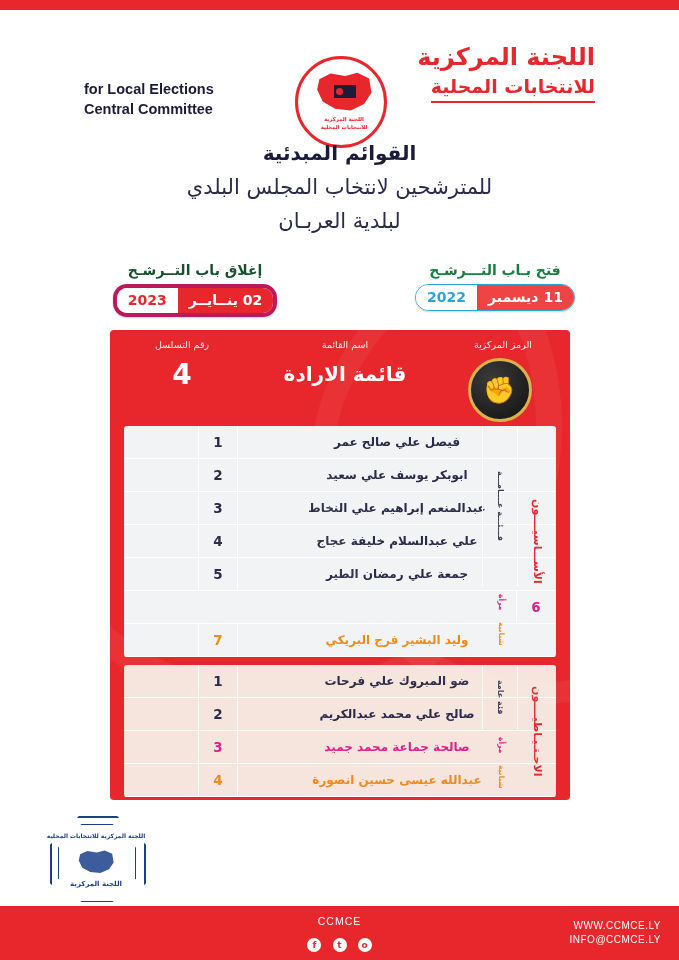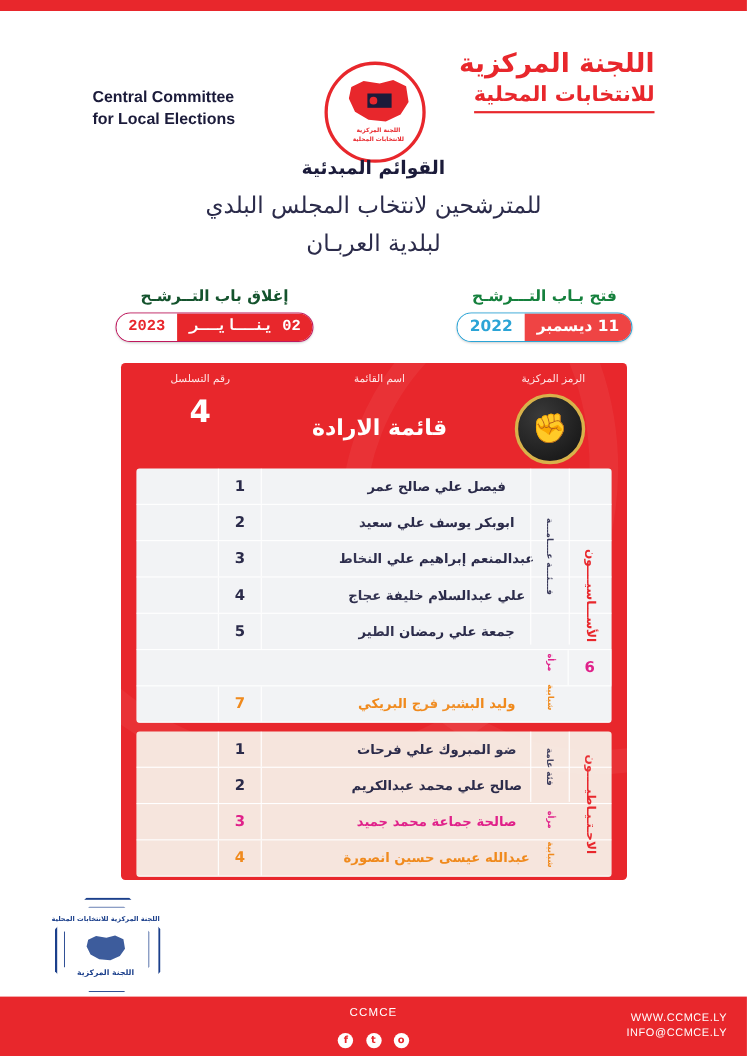--- a/index.html
+++ b/index.html
@@ -33,56 +33,56 @@
         background:#ffffff;border:3px solid #e8272c;box-sizing:border-box;overflow:hidden;}
   .logo .map{position:absolute;left:18px;top:13px;width:56px;height:40px;background:#e8272c;
         clip-path:polygon(6% 18%,26% 4%,52% 10%,74% 2%,95% 16%,99% 52%,86% 80%,62% 96%,34% 92%,12% 74%,2% 44%);}
   .logo .flag{position:absolute;left:36px;top:26px;width:22px;height:13px;background:#1b1b3a;}
   .logo .flag:after{content:"";position:absolute;left:2px;top:3px;width:7px;height:7px;background:#e8272c;border-radius:50%;}
   .logo .ltxt{position:absolute;left:0;top:56px;width:92px;text-align:center;color:#e8272c;
         font-size:5.4px;font-weight:bold;line-height:8px;direction:rtl;}
 
   
   .titles{position:absolute;top:136px;left:0;width:679px;text-align:center;direction:rtl;color:#1b1b3a;}
-  .t1{font-size:17px;font-weight:bold;line-height:34px;}
+  .t1{font-size:20px;font-weight:bold;line-height:34px;}
   .t2{font-size:21px;line-height:34px;color:#2b2b4a;}
   .t3{font-size:21px;line-height:34px;color:#2b2b4a;}
 
   
   .dates{position:absolute;top:262px;left:0;width:679px;height:62px;}
   .dblock{position:absolute;text-align:center;direction:rtl;}
   .dblock .dlabel{font-size:14px;font-weight:bold;letter-spacing:1.5px;color:#14532d;margin-bottom:6px;}
   .chip{display:inline-block;border-radius:14px;overflow:hidden;height:25px;line-height:25px;
         box-shadow:0 1px 2px rgba(0,0,0,.18);}
   .chip span{display:inline-block;height:25px;padding:0 11px;font-size:14px;font-weight:bold;vertical-align:top;}
   .chip .yr{background:#ffffff;}
   .chip .mo{color:#ffffff;}
   .open .dlabel{color:#15803d;}
   .open .chip .yr{color:#2ba4d6;}
   .open .chip .mo{background:#ef4444;}
   .open .chip{border:1px solid #2ba4d6;}
   .close .chip .yr{color:#e8272c;}
   .close .chip .mo{background:#e8272c;}
-  .close .chip{border:1px solid #be185d;font-family:Liberation Mono, monospace;}
+  .close .chip{border:4px solid #be185d;}
 
   
   .card{position:absolute;left:110px;top:330px;width:460px;height:470px;background:#e8272c;
         border-radius:4px;overflow:hidden;}
   .card:before{content:"";position:absolute;left:-120px;top:-190px;width:520px;height:520px;
         border-radius:50%;border:26px solid rgba(255,255,255,.05);}
   .card:after{content:"";position:absolute;left:200px;top:-90px;width:420px;height:420px;
         border-radius:50%;border:22px solid rgba(255,255,255,.05);}
 
   .card-head{position:relative;height:92px;}
   .ch-lbl{position:absolute;top:9px;font-size:9.5px;color:#ffe9ea;direction:rtl;text-align:center;}
   .ch-lbl.symbol{right:12px;width:110px;}
   .ch-lbl.name{right:140px;width:170px;}
   .ch-lbl.seq{left:12px;width:120px;}
   .ch-val{position:absolute;direction:rtl;color:#ffffff;font-weight:bold;}
-  .ch-val.name{right:140px;width:170px;top:46px;text-align:center;font-size:20px;}
+  .ch-val.name{right:140px;width:170px;top:32px;text-align:center;font-size:20px;}
   .ch-val.seq{left:12px;width:120px;top:28px;text-align:center;font-size:28px;}
   .emblem{position:absolute;right:38px;top:28px;width:58px;height:58px;border-radius:50%;
           background:radial-gradient(circle at 35% 30%,#3a3a3a,#111);border:3px solid #d8b24a;}
   .emblem .fist{position:absolute;left:50%;top:50%;transform:translate(-50%,-50%);
           font-size:26px;color:#d8b24a;line-height:1;}
 
   
   .tbl{position:absolute;left:14px;top:96px;width:432px;}
   .grp{background:#f2f3f5;border-radius:3px;margin-bottom:8px;overflow:hidden;position:relative;}
   .grp.sub{background:#f6e5dd;}
@@ -134,22 +134,22 @@
 </style>
 </head>
 <body>
 
 <div class="page">
 
   <div class="topbar"></div>
 
   <div class="header">
     <div class="hdr-en">
+      <div>for Local Elections</div>
       <div>Central Committee</div>
-      <div>for Local Elections</div>
     </div>
 
     <div class="logo">
       <div class="map"></div>
       <div class="flag"></div>
       <div class="ltxt">
         <div>اللجنة المركزية</div>
         <div>للانتخابات المحلية</div>
       </div>
     </div>

